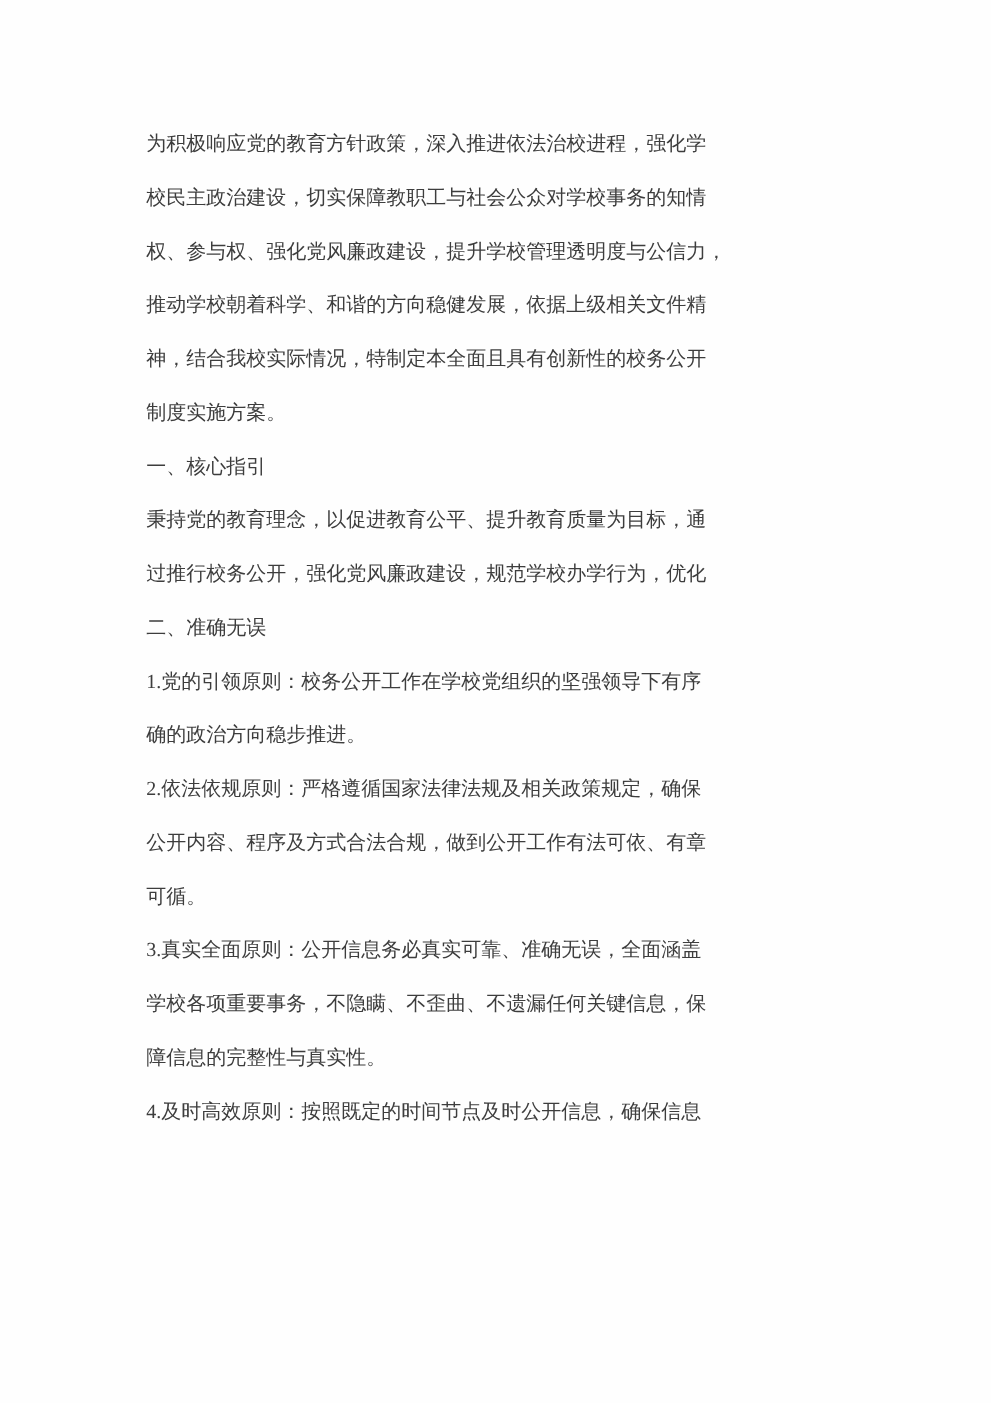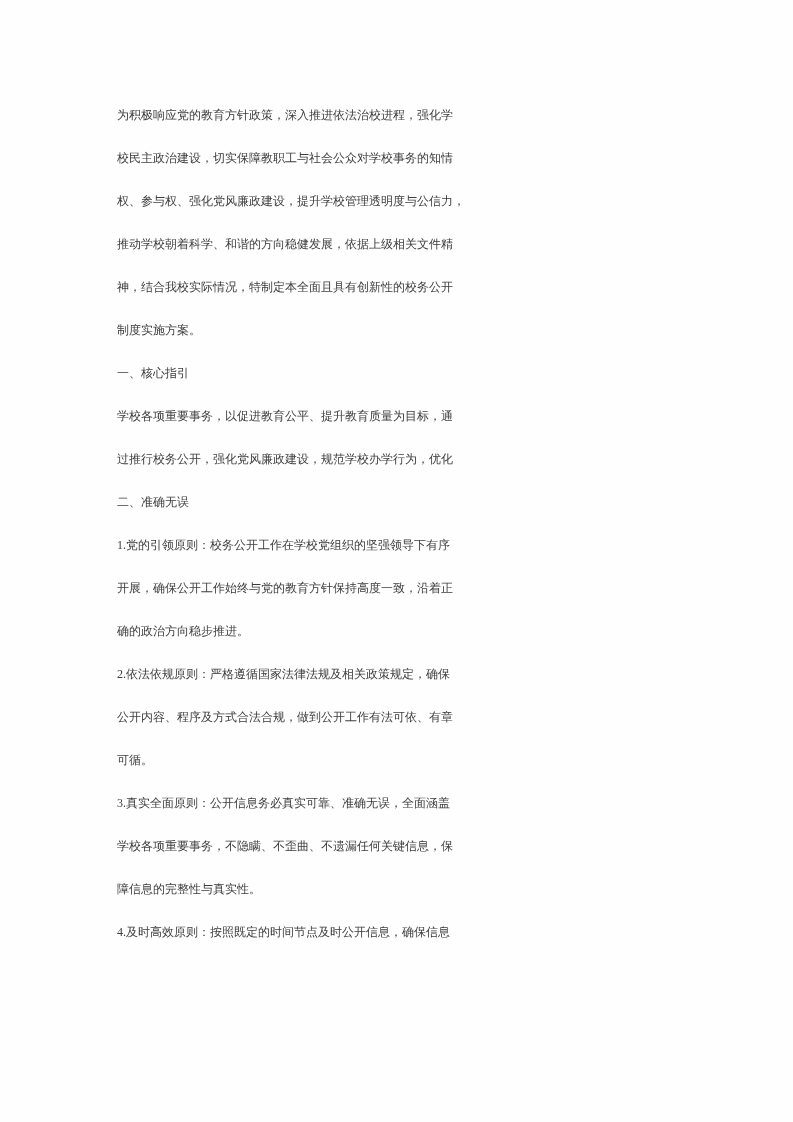--- a/index.html
+++ b/index.html
@@ -16,45 +16,44 @@
   }
   .text-block {
     position: absolute;
     left: 117px;
     top: 94px;
     width: 562px;
   }
   .line {
     height: 43px;
     line-height: 43px;
-    font-size: 12px;
+    font-size: 16px;
     letter-spacing: 0px;
     color: #3d3d3d;
     white-space: nowrap;
     font-family: "Liberation Serif", "DejaVu Serif", serif;
     font-weight: 400;
   }
 </style>
 </head>
 <body>
 
 <div class="page">
   <div class="text-block">
     <div class="line">为积极响应党的教育方针政策，深入推进依法治校进程，强化学</div>
     <div class="line">校民主政治建设，切实保障教职工与社会公众对学校事务的知情</div>
     <div class="line">权、参与权、强化党风廉政建设，提升学校管理透明度与公信力，</div>
     <div class="line">推动学校朝着科学、和谐的方向稳健发展，依据上级相关文件精</div>
     <div class="line">神，结合我校实际情况，特制定本全面且具有创新性的校务公开</div>
     <div class="line">制度实施方案。</div>
     <div class="line">一、核心指引</div>
-    <div class="line">学校各项重要事务，以促进教育公平、提升教育质量为目标，通</div>
+    <div class="line">秉持党的教育理念，以促进教育公平、提升教育质量为目标，通</div>
     <div class="line">过推行校务公开，强化党风廉政建设，规范学校办学行为，优化</div>
     <div class="line">二、准确无误</div>
     <div class="line">1.党的引领原则：校务公开工作在学校党组织的坚强领导下有序</div>
-    <div class="line">开展，确保公开工作始终与党的教育方针保持高度一致，沿着正</div>
     <div class="line">确的政治方向稳步推进。</div>
     <div class="line">2.依法依规原则：严格遵循国家法律法规及相关政策规定，确保</div>
     <div class="line">公开内容、程序及方式合法合规，做到公开工作有法可依、有章</div>
     <div class="line">可循。</div>
     <div class="line">3.真实全面原则：公开信息务必真实可靠、准确无误，全面涵盖</div>
     <div class="line">学校各项重要事务，不隐瞒、不歪曲、不遗漏任何关键信息，保</div>
     <div class="line">障信息的完整性与真实性。</div>
     <div class="line">4.及时高效原则：按照既定的时间节点及时公开信息，确保信息</div>
   </div>
 </div>

